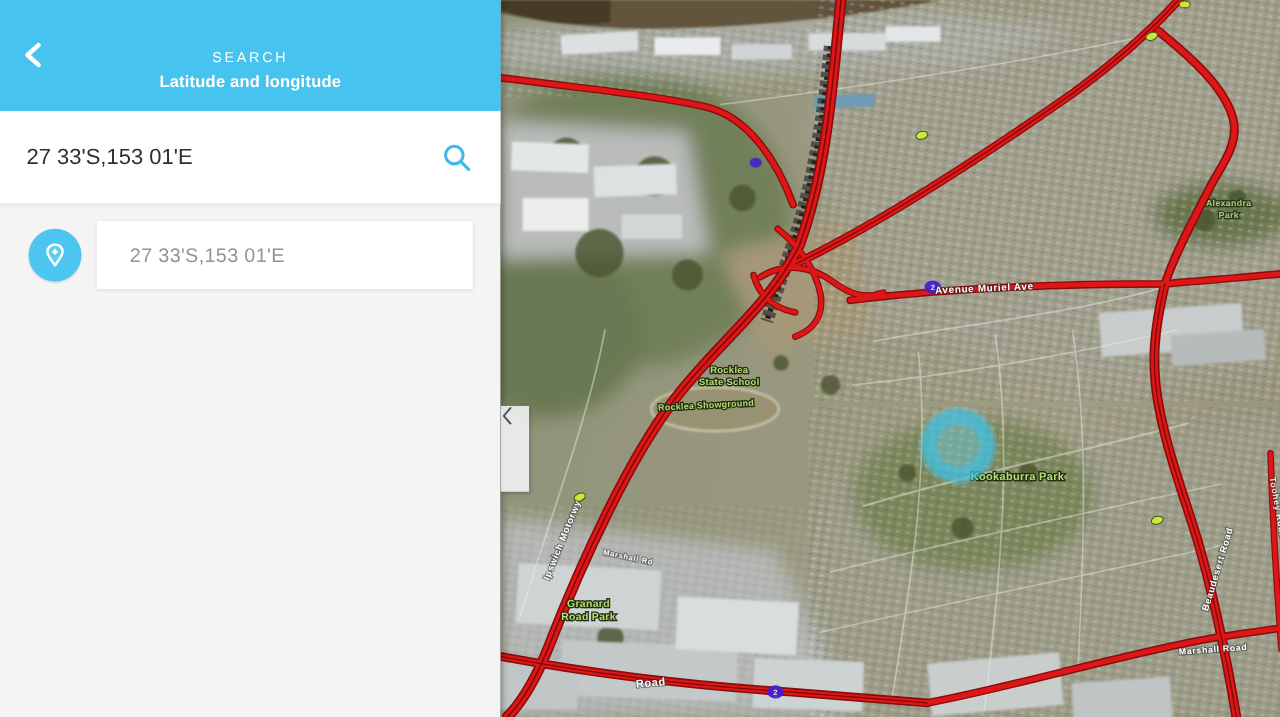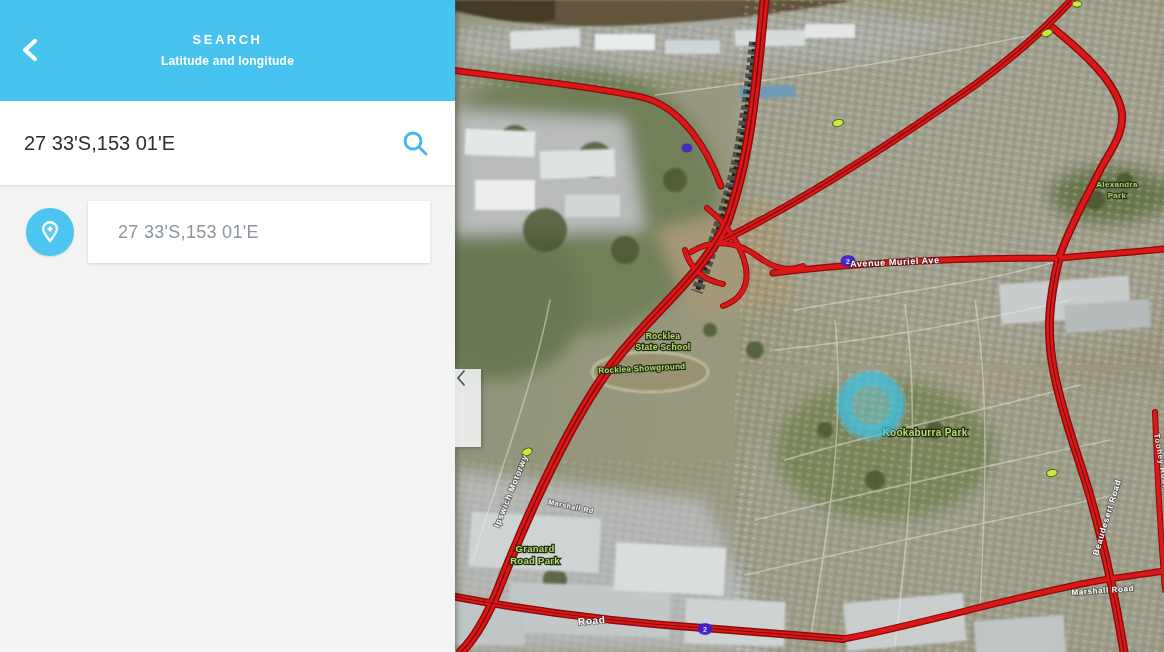--- a/index.html
+++ b/index.html
@@ -6,22 +6,22 @@
   html,body { width:1164px; height:652px; overflow:hidden; background:#000;
               font-family:"Liberation Sans", sans-serif; }
   .app { display:flex; width:1164px; height:652px; }
 
   
   .sidebar { position:relative; width:455px; height:652px; background:#f4f4f4;
              z-index:5; box-shadow:2px 0 5px rgba(0,0,0,.28); flex:none; }
   .sb-header { position:relative; height:101px; background:#47c3ef; color:#fff; text-align:center; }
   .sb-back { position:absolute; left:16px; top:34px; width:32px; height:32px;
              cursor:pointer; display:flex; align-items:center; justify-content:center; }
-  .sb-title { padding-top:32px; font-size:13px; font-weight:bold; letter-spacing:2.5px; }
-  .sb-subtitle { margin-top:7px; font-size:12px; font-weight:bold; letter-spacing:.2px; }
+  .sb-title { padding-top:44px; font-size:13px; font-weight:normal; letter-spacing:2.5px; }
+  .sb-subtitle { margin-top:7px; font-size:15px; font-weight:bold; letter-spacing:.2px; }
   .sb-search { position:relative; height:85px; background:#fff;
                border-bottom:1px solid #e2e2e2; box-shadow:0 1px 2px rgba(0,0,0,.06); }
   .sb-search input { position:absolute; left:24px; top:0; width:360px; height:100%;
                      border:none; outline:none; font-size:20px; color:#2e2e2e;
                      font-family:"Liberation Sans", sans-serif; background:transparent; }
   .sb-search .mag { position:absolute; right:26px; top:28px; cursor:pointer; }
   .sb-body { padding-top:15px; }
   .result-row { display:flex; align-items:center; padding-left:26px; }
   .pin-circle { width:48px; height:48px; border-radius:50%; background:#4cc5f0; flex:none;
                 display:flex; align-items:center; justify-content:center;

